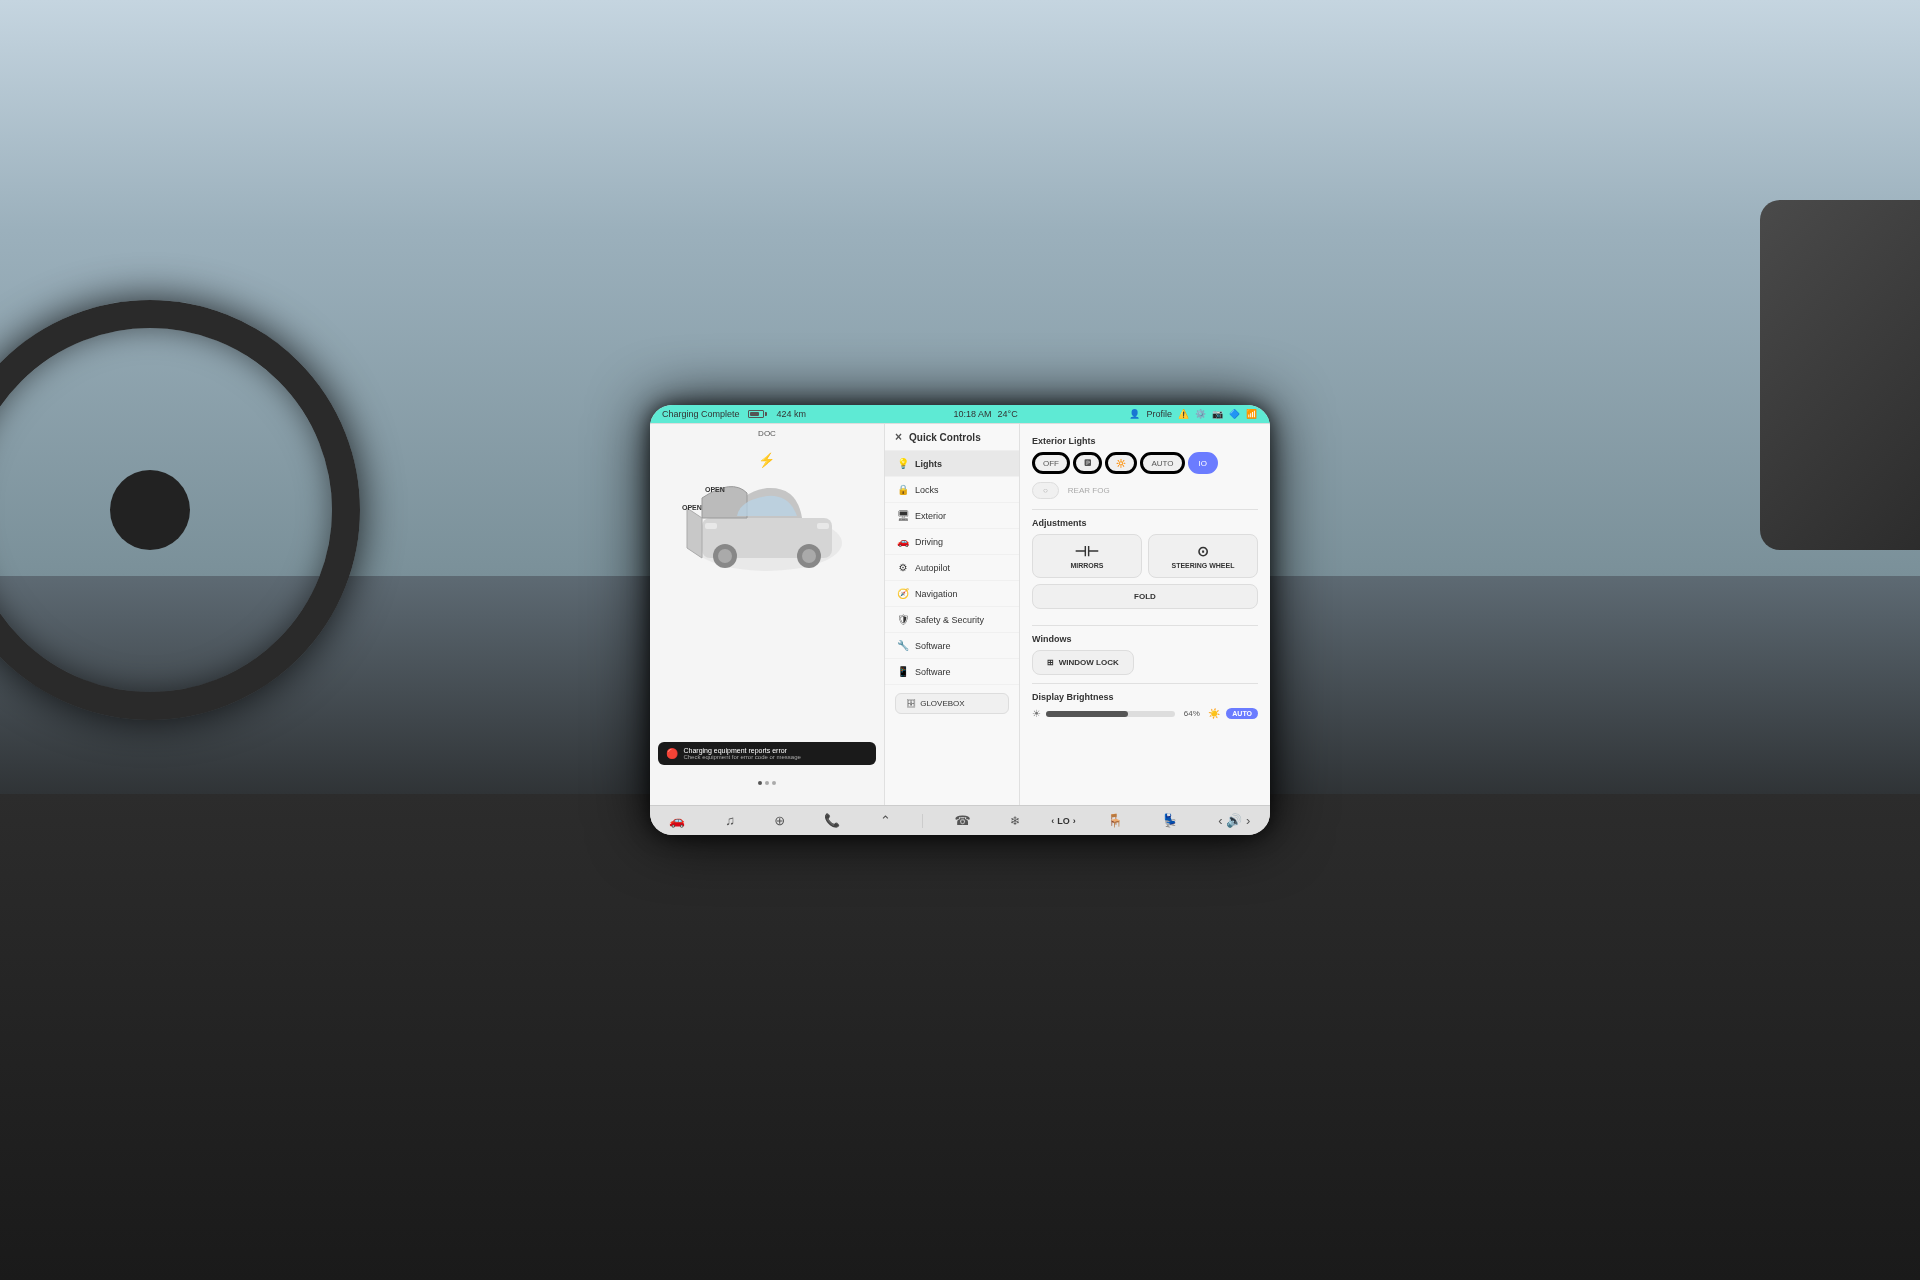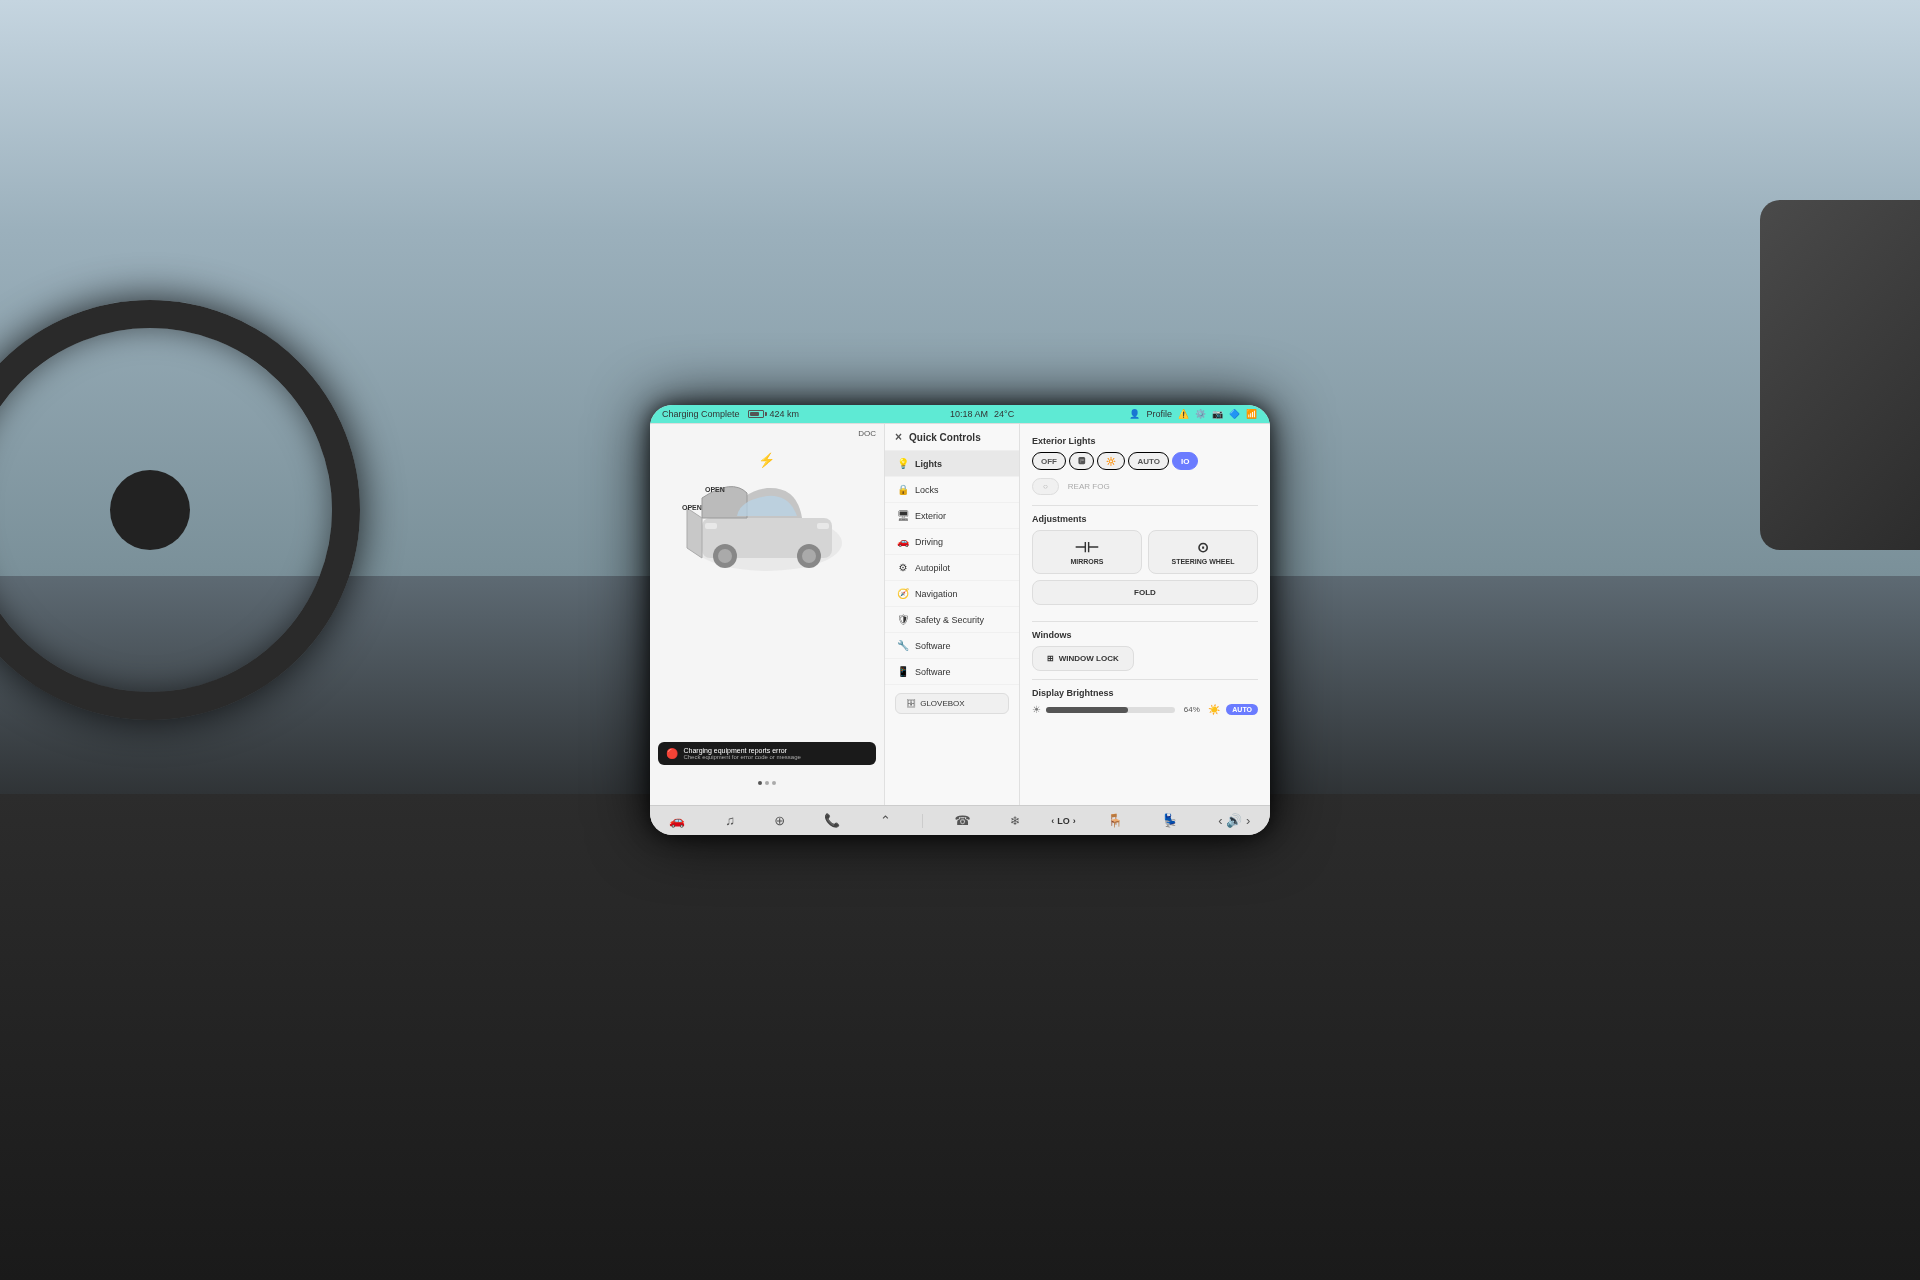--- a/index.html
+++ b/index.html
@@ -107,21 +107,21 @@
       justify-content: space-between;
       font-size: 9px;
       color: #333;
       border-bottom: 1px solid #ddd;
       flex-shrink: 0;
     }
     .status-left { display: flex; align-items: center; gap: 8px; }
     .status-center { display: flex; align-items: center; gap: 6px; font-weight: 500; margin-left: 36px; }
     .status-right { display: flex; align-items: center; gap: 6px; }
     .battery-bar {
-      display: flex; align-items: center; gap: 6px;
+      display: flex; align-items: center; gap: 13px;
     }
     .battery-icon {
       width: 16px; height: 8px; border: 1.5px solid #555; border-radius: 1px; position: relative;
     }
     .battery-icon::after {
       content: '';
       position: absolute;
       right: -4px; top: 50%; transform: translateY(-50%);
       width: 2px; height: 4px; background: #555; border-radius: 0 1px 1px 0;
     }
@@ -142,21 +142,21 @@
       background: #f5f5f5;
       position: relative;
       flex-shrink: 0;
       border-right: 1px solid #e0e0e0;
     }
     .car-view-top {
       padding: 5px 8px;
       font-size: 8px;
       color: #555;
       display: flex;
-      justify-content: flex-end;
+      justify-content: center;
     }
     .car-svg-container {
       width: 100%;
       padding: 5px;
       display: flex;
       align-items: center;
       justify-content: center;
     }
     .open-label {
       position: absolute;
@@ -273,25 +273,24 @@
     
     .lights-row {
       display: flex;
       gap: 3px;
       margin-bottom: 8px;
     }
     .light-btn {
       padding: 3px 8px;
       border-radius: 14px;
       font-size: 8px;
-      border: 1px solid #000000;
+      border: 3px solid #000000;
       background: #f0f0f0;
       cursor: pointer;
       color: #555;
-      font-weight: bold;
     }
     .light-btn.active {
       background: #6b7cff;
       color: white;
       border-color: #6b7cff;
     }
 
     .fog-row {
       display: flex;
       gap: 3px;

